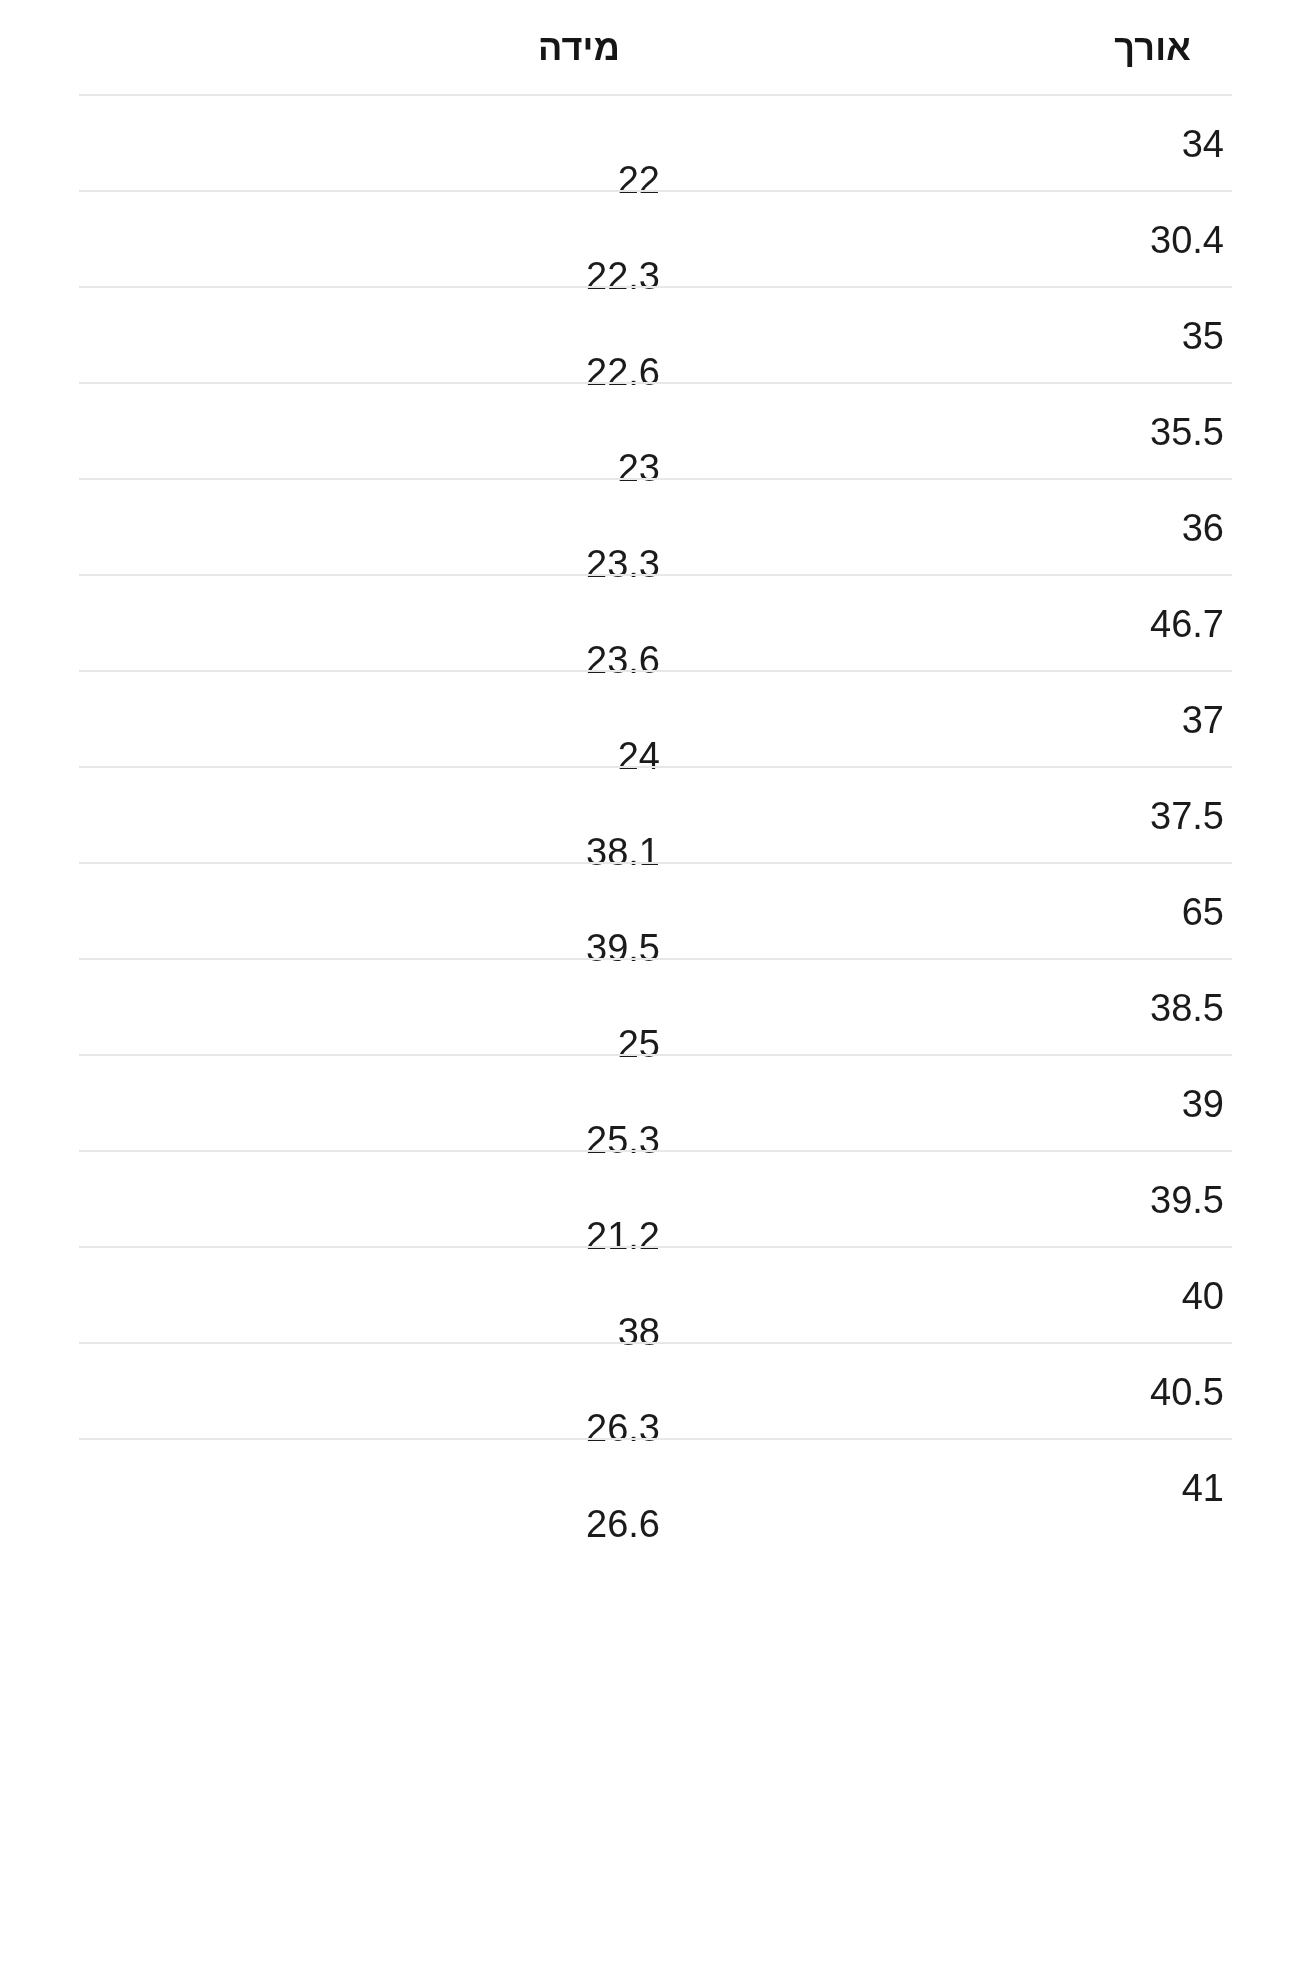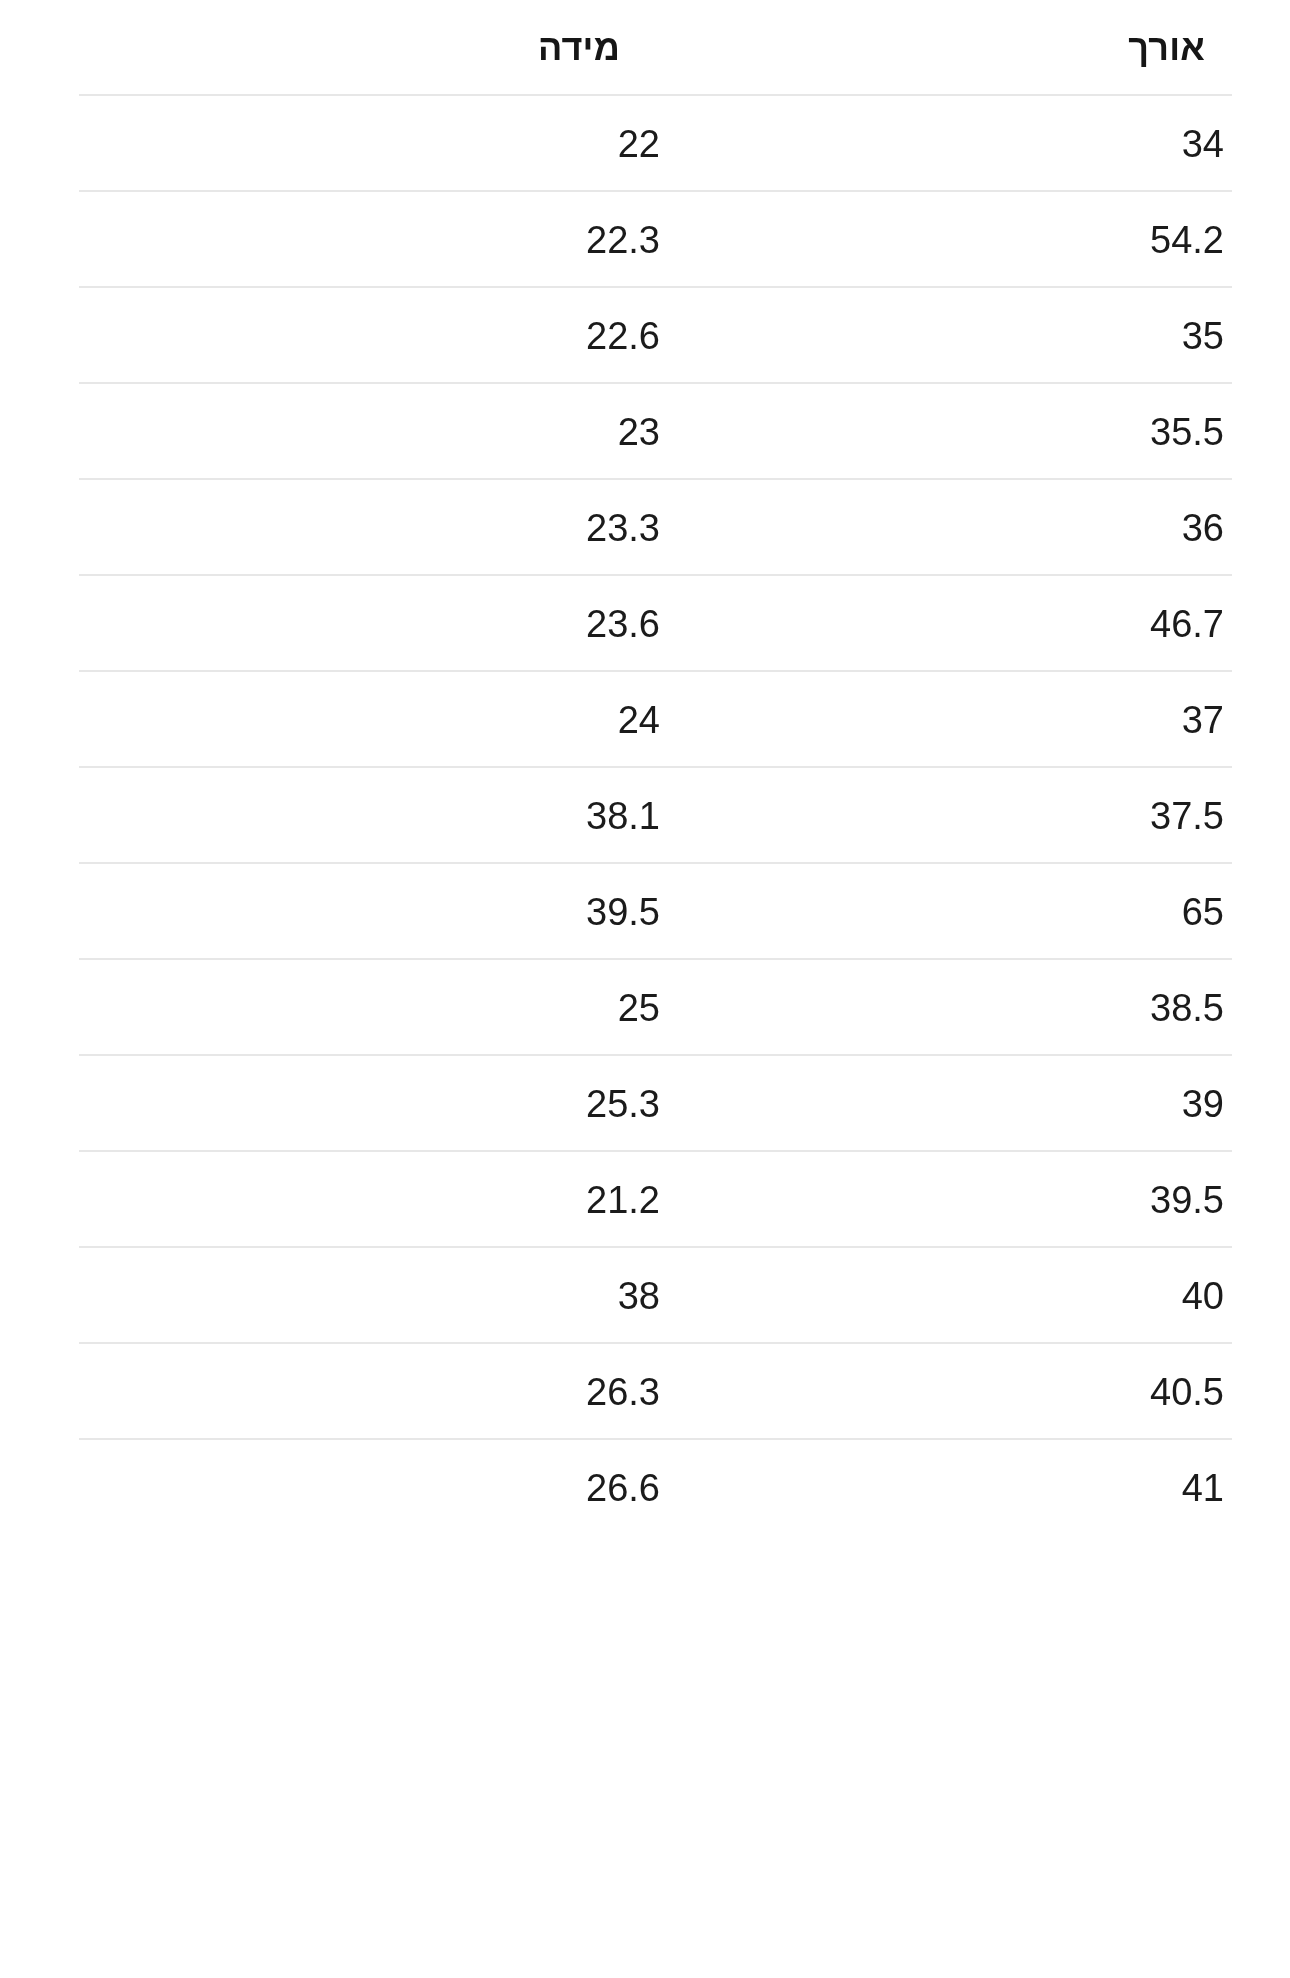--- a/index.html
+++ b/index.html
@@ -41,21 +41,21 @@
     white-space: nowrap;
     letter-spacing: 0.2px;
   }
 
   .header-cell.col-size {
     right: 670px;
     text-align: right;
   }
 
   .header-cell.col-length {
-    right: 85px;
+    right: 99px;
     text-align: right;
   }
 
   
   .table-body {
     position: relative;
   }
 
   .table-row {
     height: 96px;
@@ -92,39 +92,40 @@
   }
 
   .cell.col-size {
     right: 66px;
     text-align: right;
   }
 
   .cell.col-length {
     right: 630px;
     text-align: left;
+    margin-top: 36px;
   }
 </style>
 </head>
 <body>
 
 <div class="size-table">
 
   <div class="table-header">
     <div class="header-cell col-size">מידה</div>
     <div class="header-cell col-length">אורך</div>
   </div>
 
   <div class="table-body">
       <div class="table-row">
         <div class="cell col-size">34</div>
         <div class="cell col-length">22</div>
       </div>
       <div class="table-row">
-        <div class="cell col-size">54.2</div>
+        <div class="cell col-size">30.4</div>
         <div class="cell col-length">22.3</div>
       </div>
       <div class="table-row">
         <div class="cell col-size">35</div>
         <div class="cell col-length">22.6</div>
       </div>
       <div class="table-row">
         <div class="cell col-size">35.5</div>
         <div class="cell col-length">23</div>
       </div>

